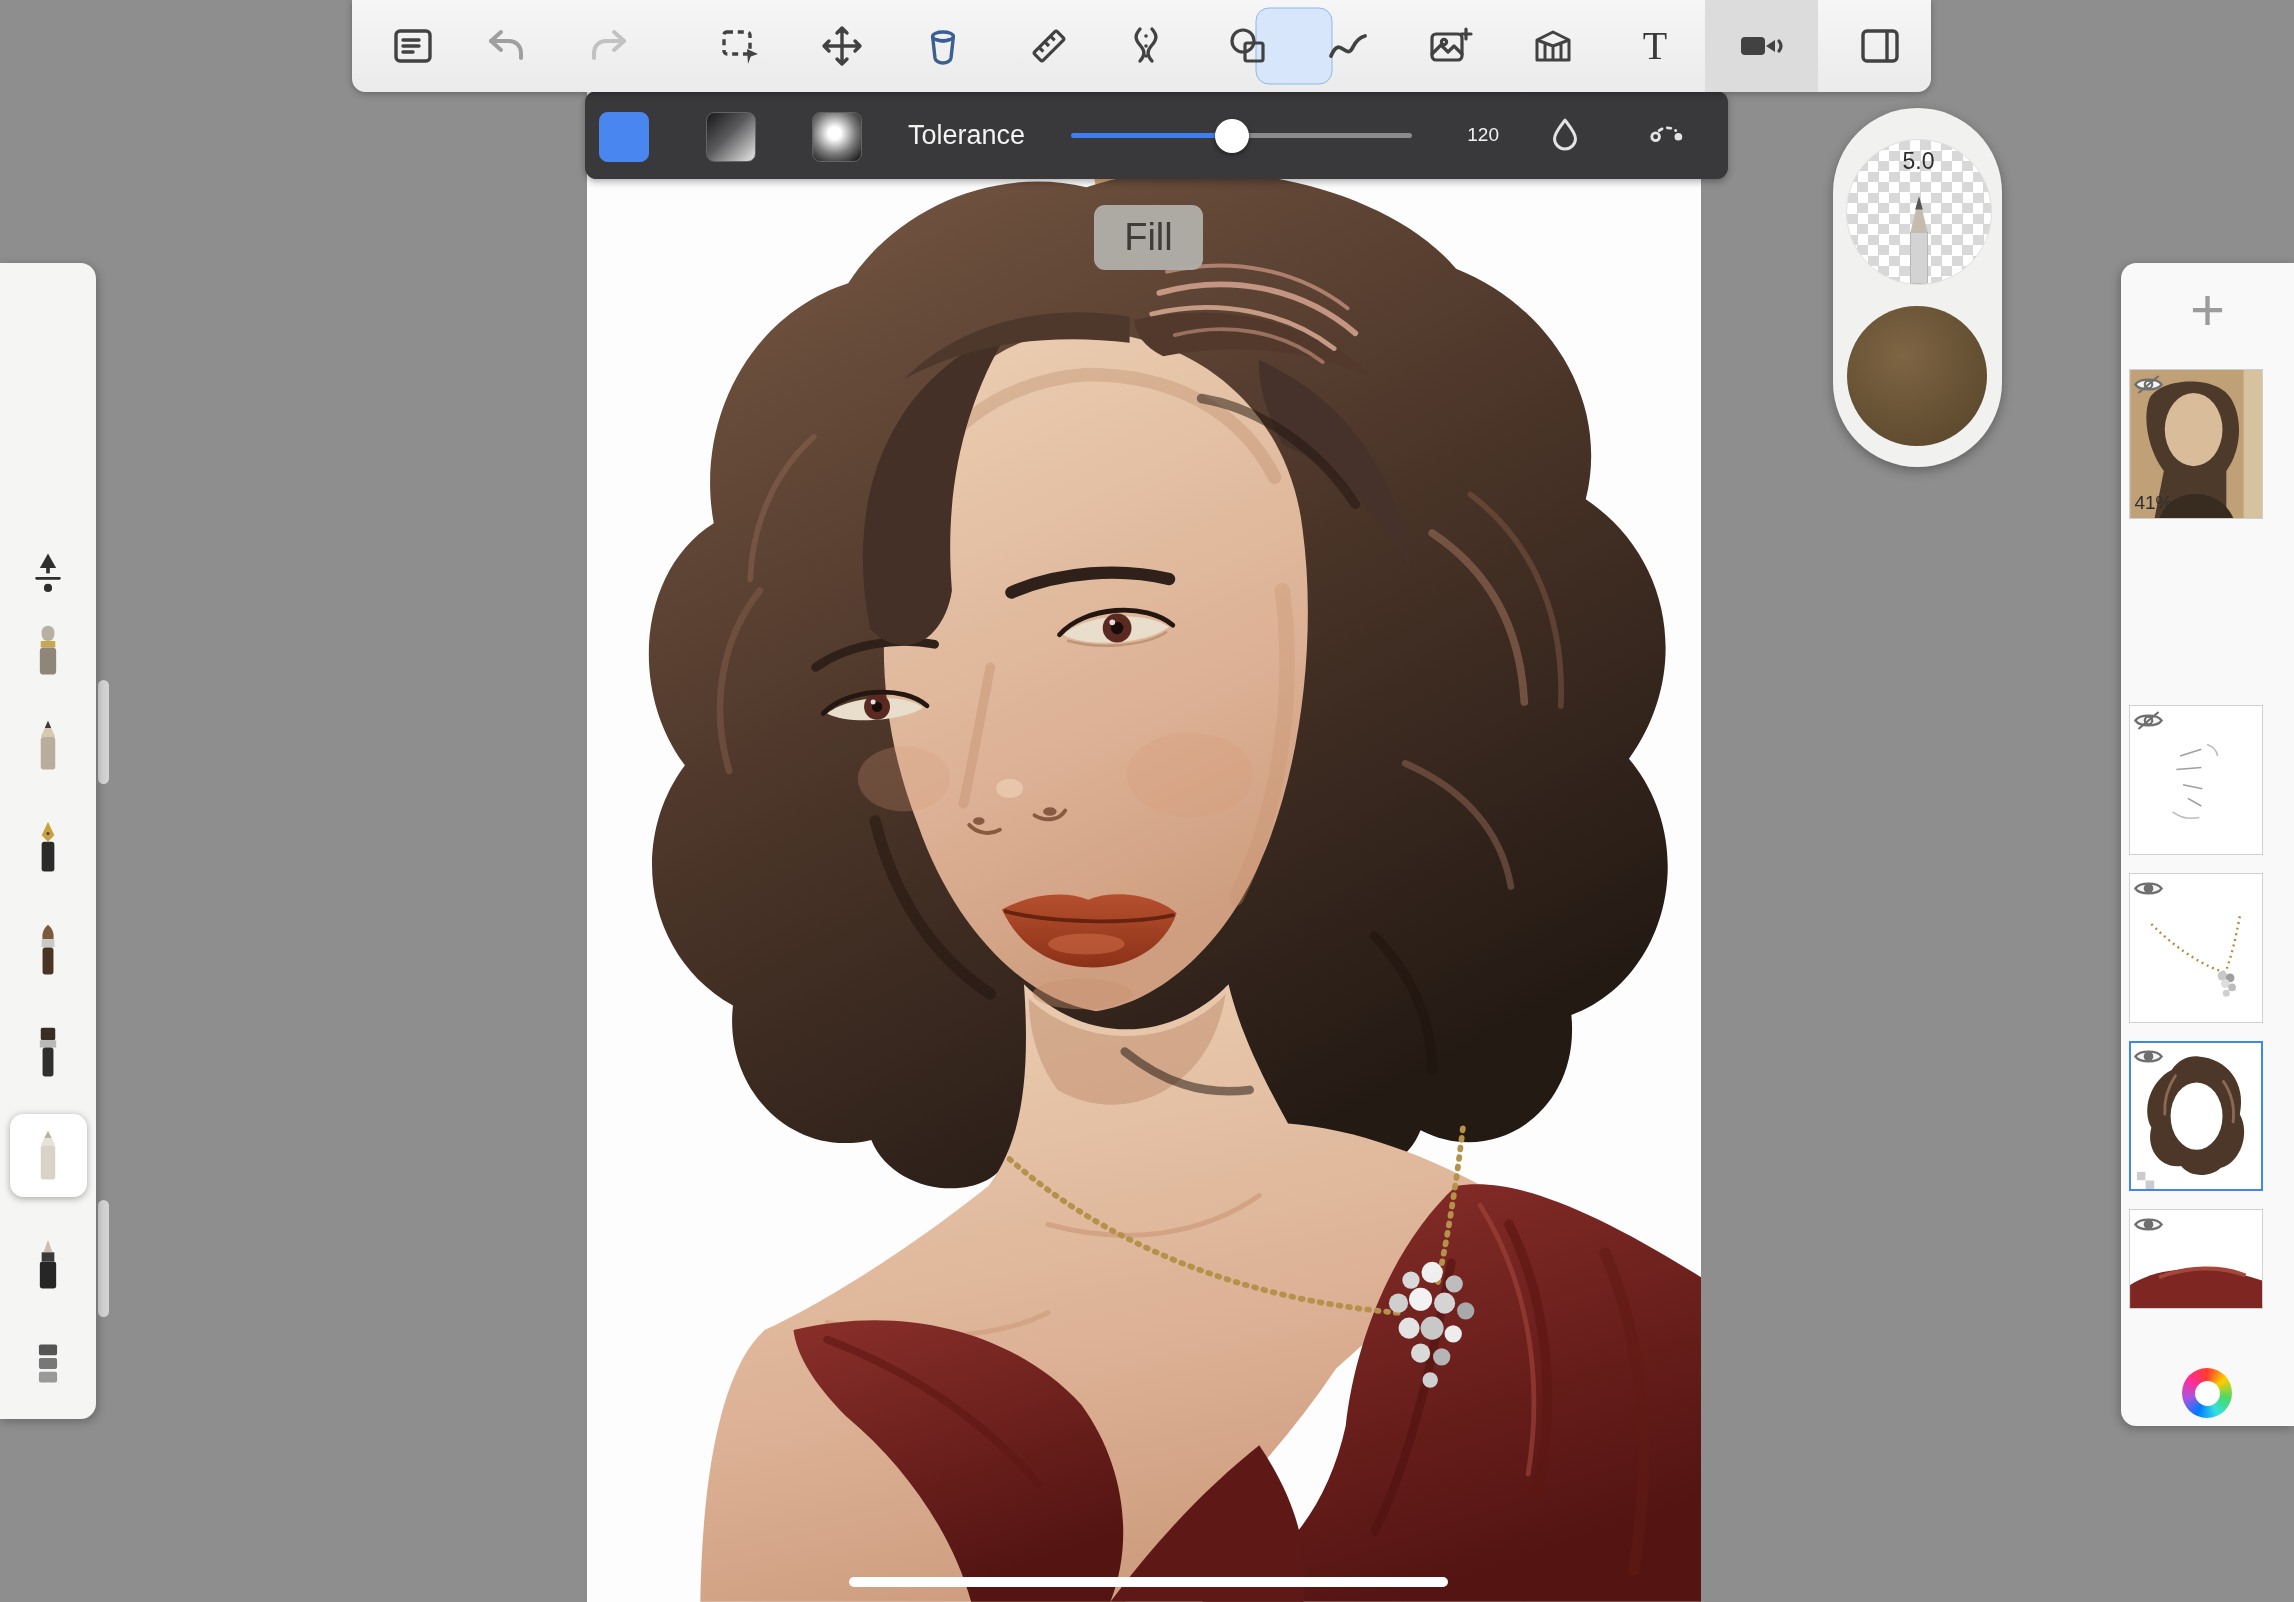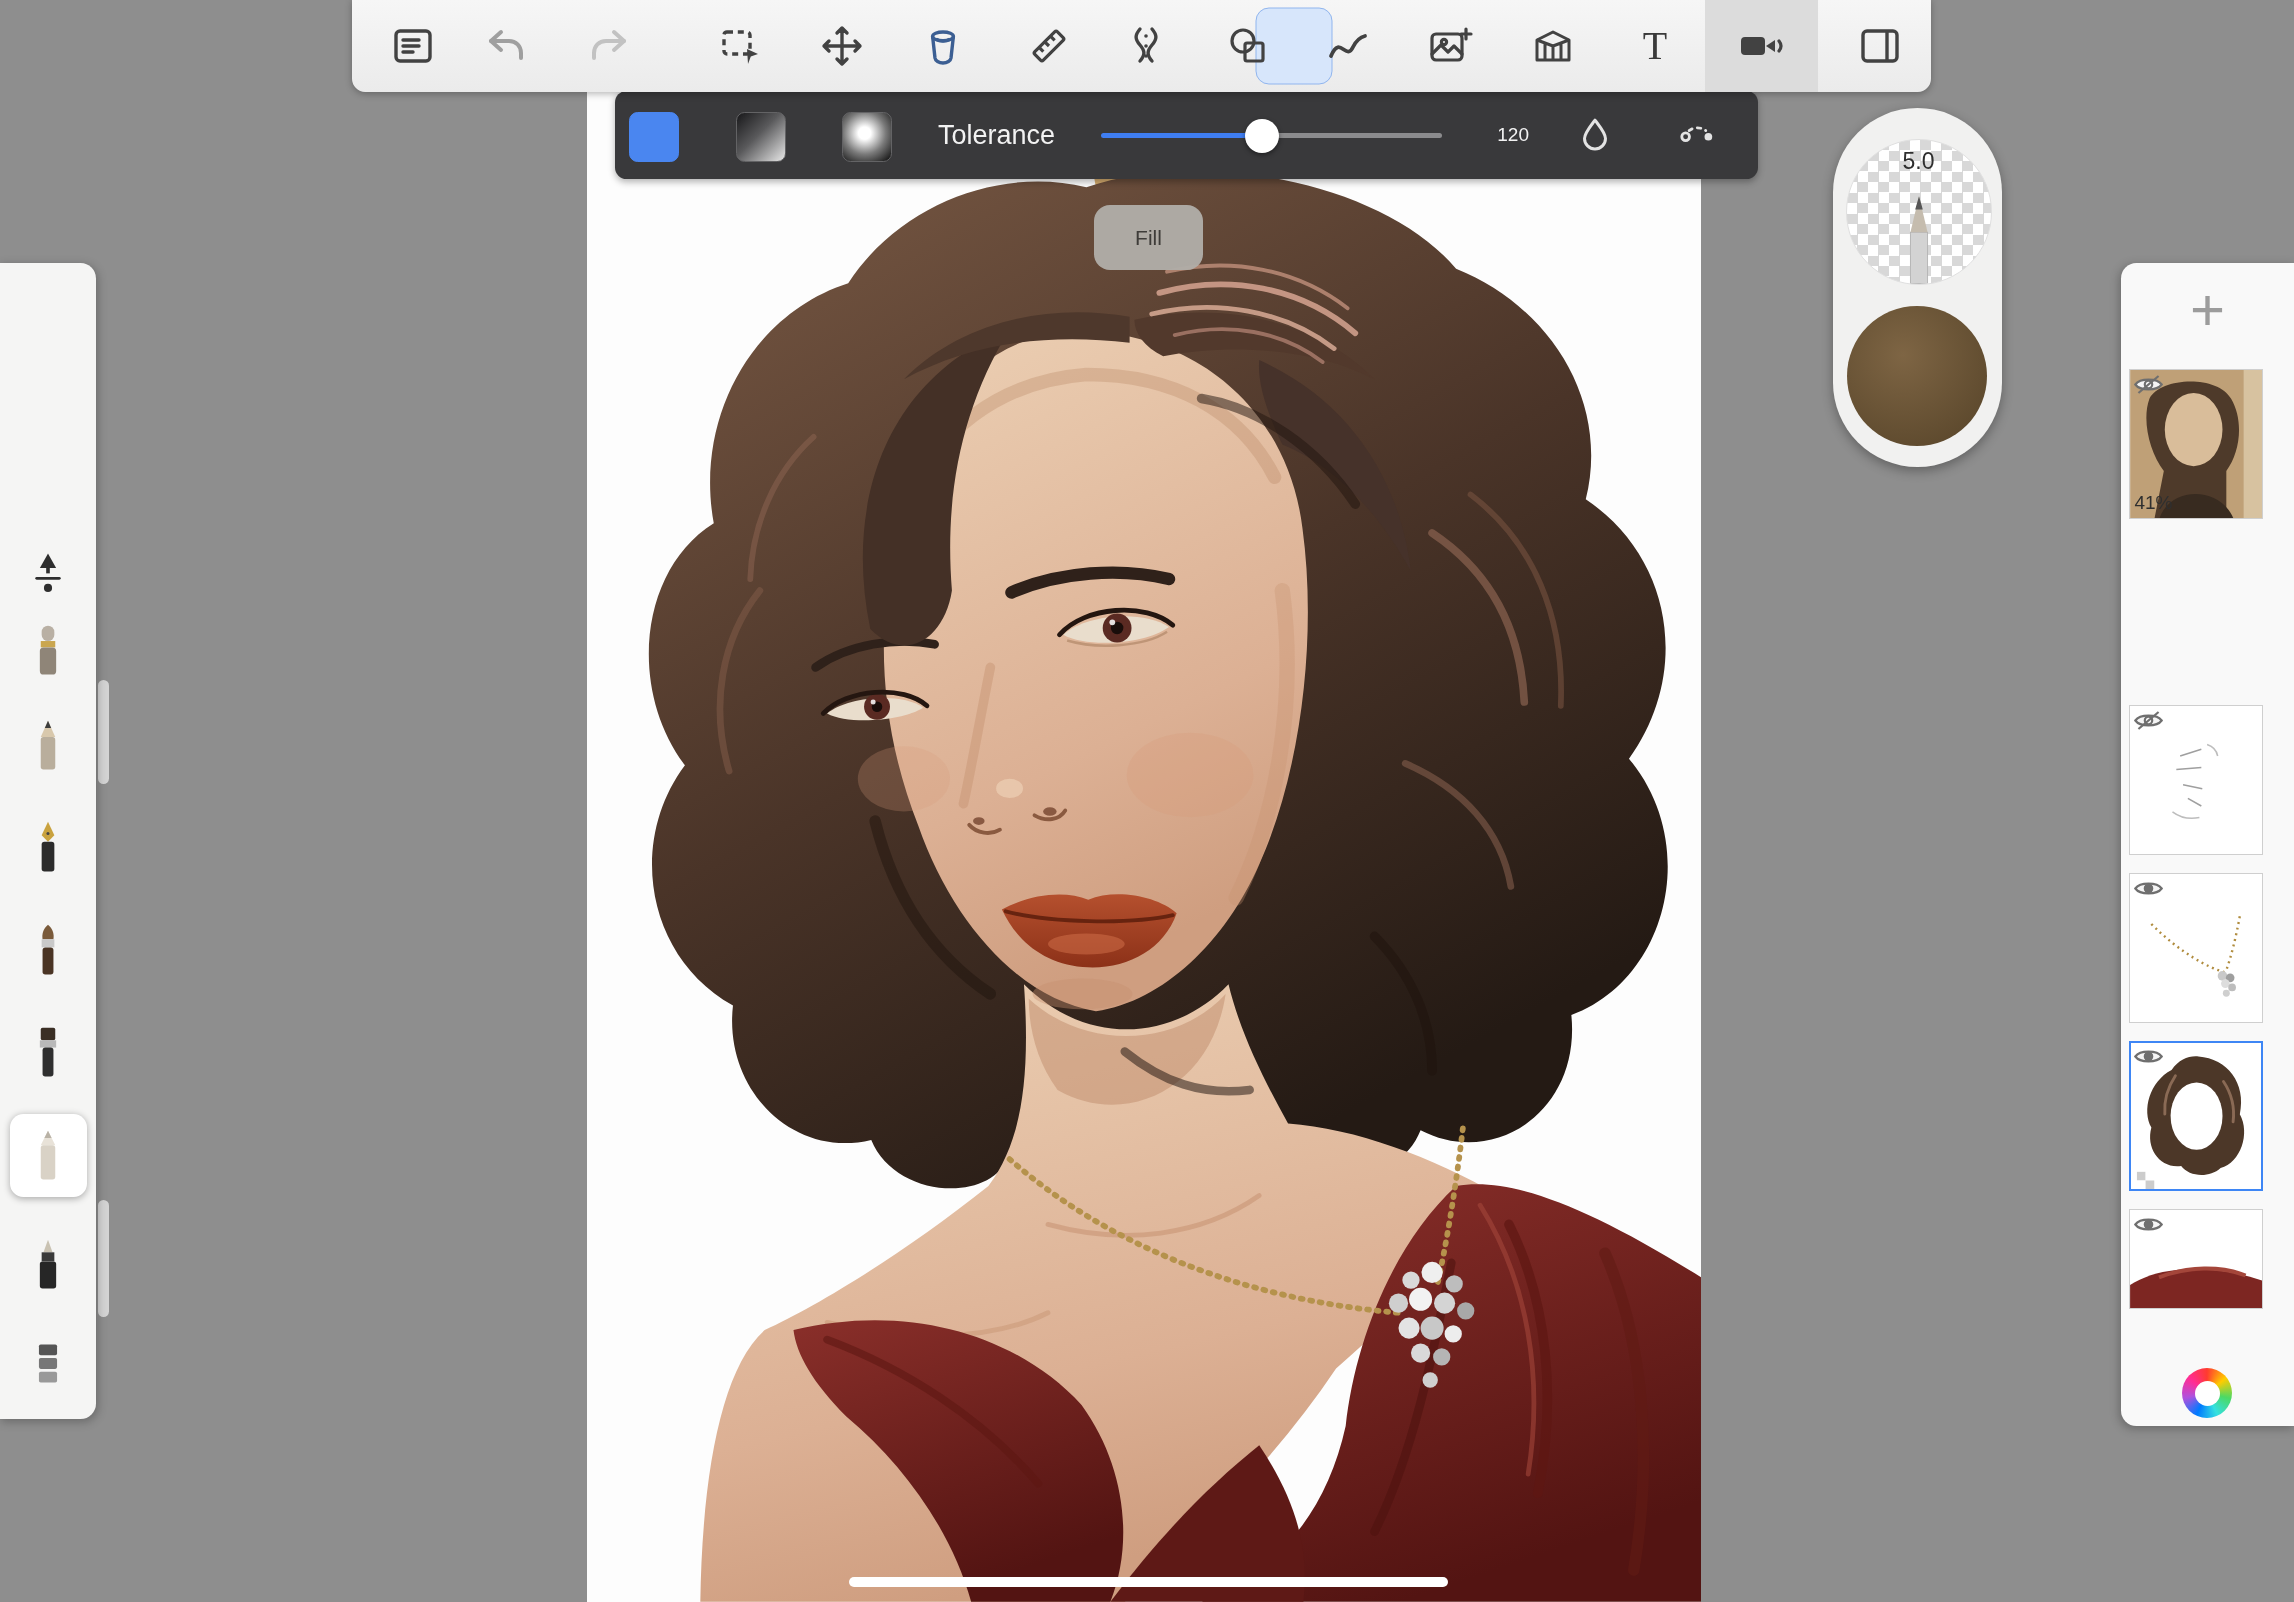--- a/index.html
+++ b/index.html
@@ -16,40 +16,40 @@
            box-shadow:0 1.9px 7.7px rgba(0,0,0,.28);}
   #toolbar .seg-dark{position:absolute;left:1353px;top:0;width:113px;height:92px;background:#dcdcdc;}
   .tbi{position:absolute;top:46px;transform:translate(-50%,-50%);width:54px;height:54px;
        display:flex;align-items:center;justify-content:center;}
   .tbi svg{width:48px;height:48px;}
   .tool-sel-bg{position:absolute;left:942px;top:46px;transform:translate(-50%,-50%);
        width:75px;height:75px;border-radius:13.4px;background:#d7e6fb;border:1.9px solid #90b5ee;}
 
   
   #subbar{position:absolute;left:585px;top:91px;width:1143px;height:88px;background:#39393b;
-          border-radius:11.5px;z-index:5;box-shadow:0 2.9px 7.7px rgba(0,0,0,.3);margin-left:30px;}
+          border-radius:11.5px;z-index:5;box-shadow:0 2.9px 7.7px rgba(0,0,0,.3);}
   .swatch{position:absolute;top:21px;width:48px;height:48px;border-radius:8.6px;border:1px solid #636365;}
   .sw-solid{left:14.4px;background:#4a86f0;border-color:#4a86f0;}
   .sw-lin{left:121px;background:linear-gradient(135deg,#18181a,#5a5a5c 45%,#e8e8e8);}
   .sw-rad{left:227px;background:radial-gradient(circle at 45% 42%,#ffffff 0 16%,#7a7a7a 55%,#151515 95%);}
   #tol-label{position:absolute;left:323px;top:0;height:88px;line-height:88px;font-size:27px;color:#f2f2f2;}
   #tol-value{position:absolute;left:826px;top:0;width:88px;height:88px;line-height:88px;font-size:19px;
              color:#f2f2f2;text-align:right;}
   .slider{position:absolute;left:486px;top:0;width:341px;height:88px;}
   .slider .trk-l{position:absolute;left:0;top:42px;width:160px;height:4.8px;border-radius:2.9px;background:#3f7ef2;}
   .slider .trk-r{position:absolute;left:160px;top:42px;width:181px;height:4.8px;border-radius:2.9px;background:#8b8b8d;}
   .slider .knob{position:absolute;left:144px;top:28px;width:34px;height:34px;border-radius:50%;background:#fff;
                 box-shadow:0 1.9px 4.8px rgba(0,0,0,.45);}
   .subicon{position:absolute;top:23px;width:42px;height:42px;}
   .subicon svg{width:42px;height:42px;}
 
   
   #fill-tip{position:absolute;left:1094px;top:205px;width:109px;height:65px;z-index:6;
-            background:rgba(176,173,168,.96);border-radius:16px;display:flex;align-items:center;
-            justify-content:center;font-size:21px;color:#3e3c39;}
+            background:rgba(176,173,168,.96);border-radius:11px;display:flex;align-items:center;
+            justify-content:center;font-size:38px;color:#3e3c39;}
 
   
   #brushcap{position:absolute;left:1833px;top:108px;width:169px;height:359px;border-radius:88px;
             background:#f1f1f0;z-index:7;box-shadow:0 3.8px 11.5px rgba(0,0,0,.32);}
   #brush-preview{position:absolute;left:12.5px;top:31px;width:144px;height:144px;border-radius:50%;
             overflow:hidden;border:1px solid #e0e0e0;
             background:conic-gradient(#d8d8d8 25%,#ffffff 0 50%,#d8d8d8 0 75%,#ffffff 0) 0 0/21px 21px;}
   #brush-size{position:absolute;left:0;top:7.7px;width:100%;text-align:center;font-size:23px;color:#2f2f2f;}
   #brush-tip-img{position:absolute;left:53px;bottom:0;}
   #color-swatch{position:absolute;left:14.4px;top:198px;width:140px;height:140px;border-radius:50%;

